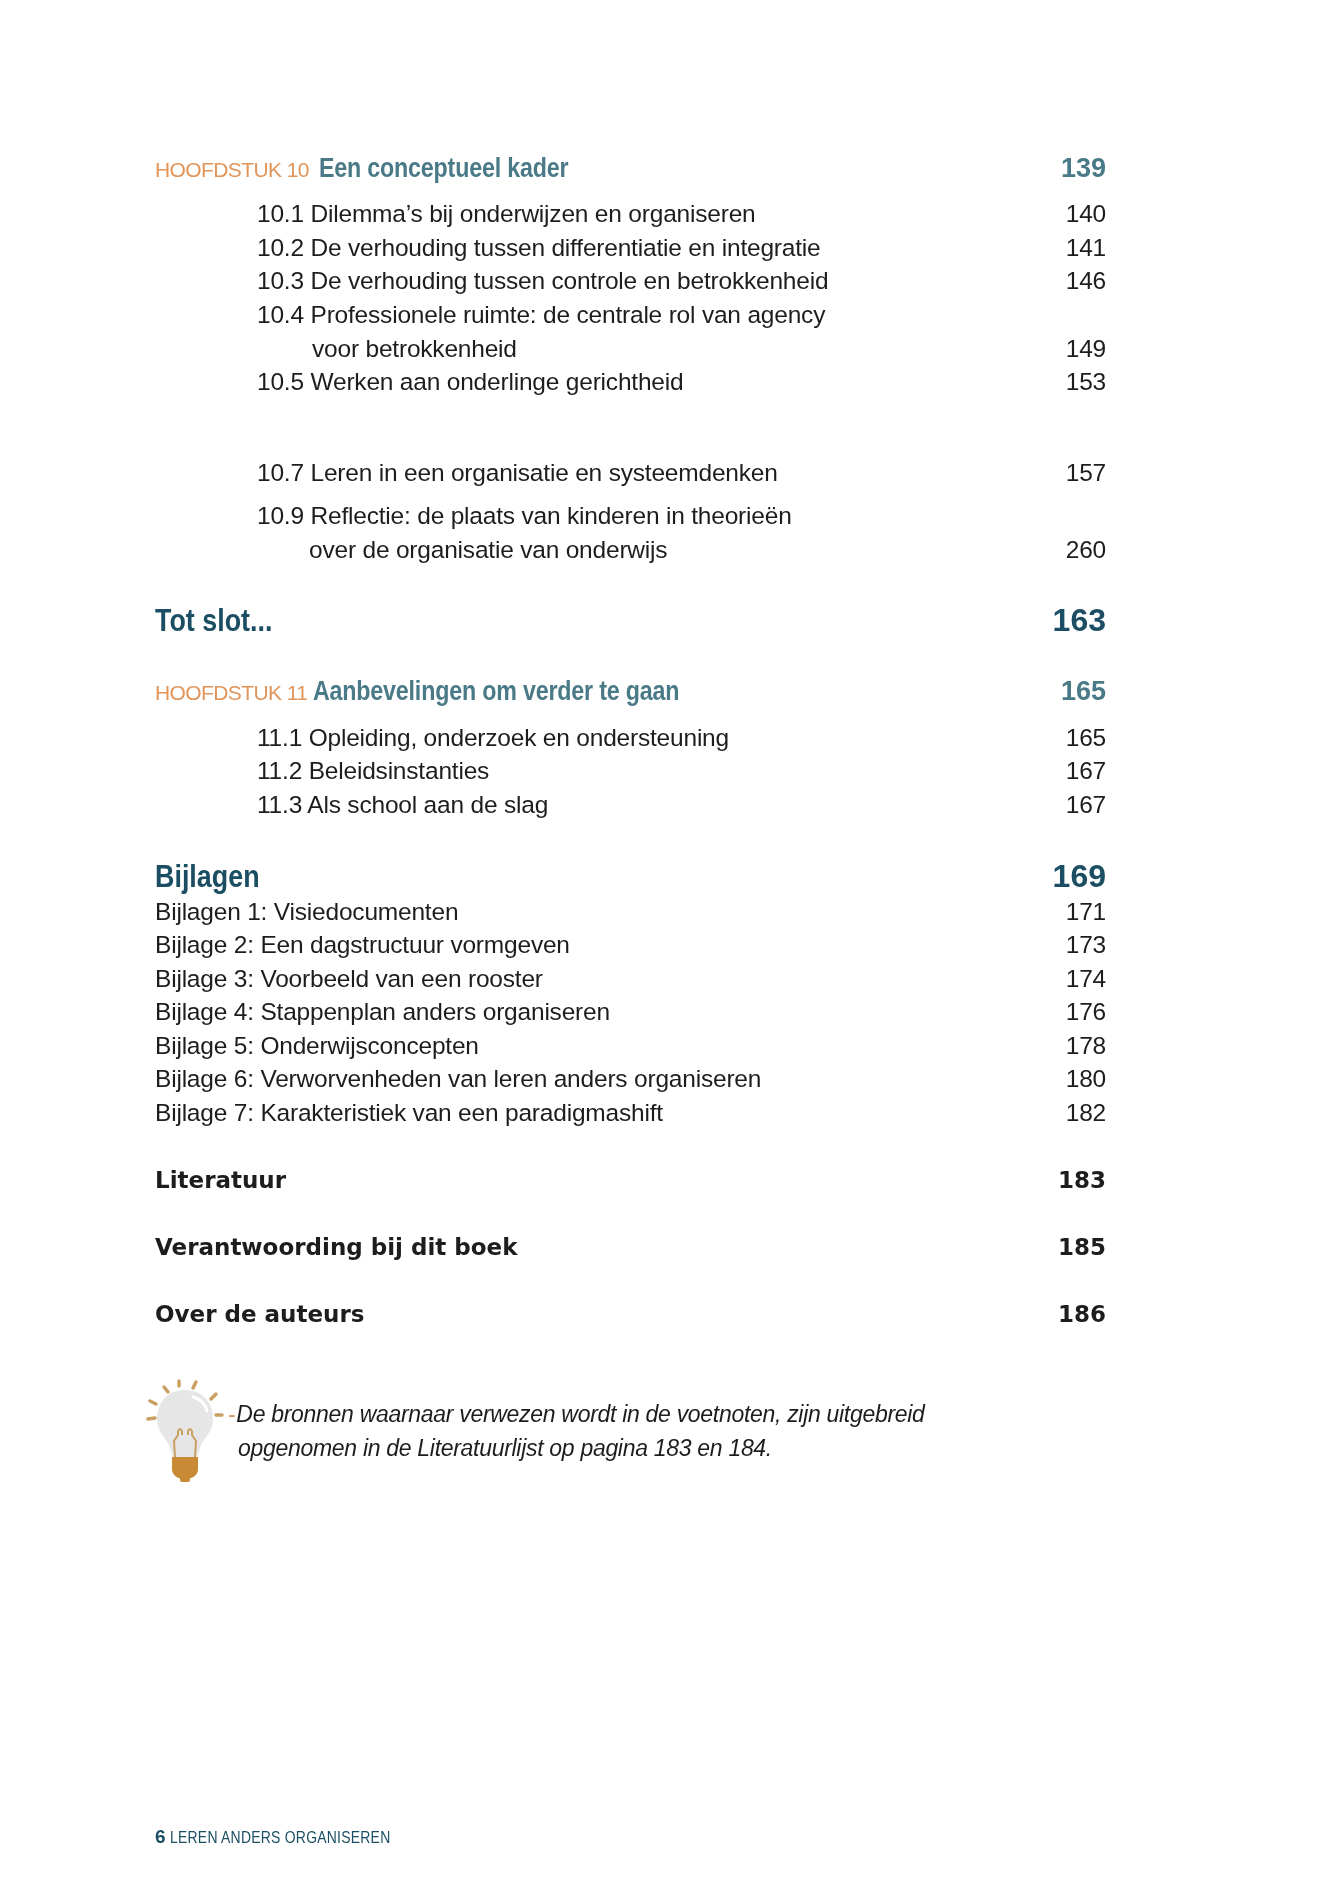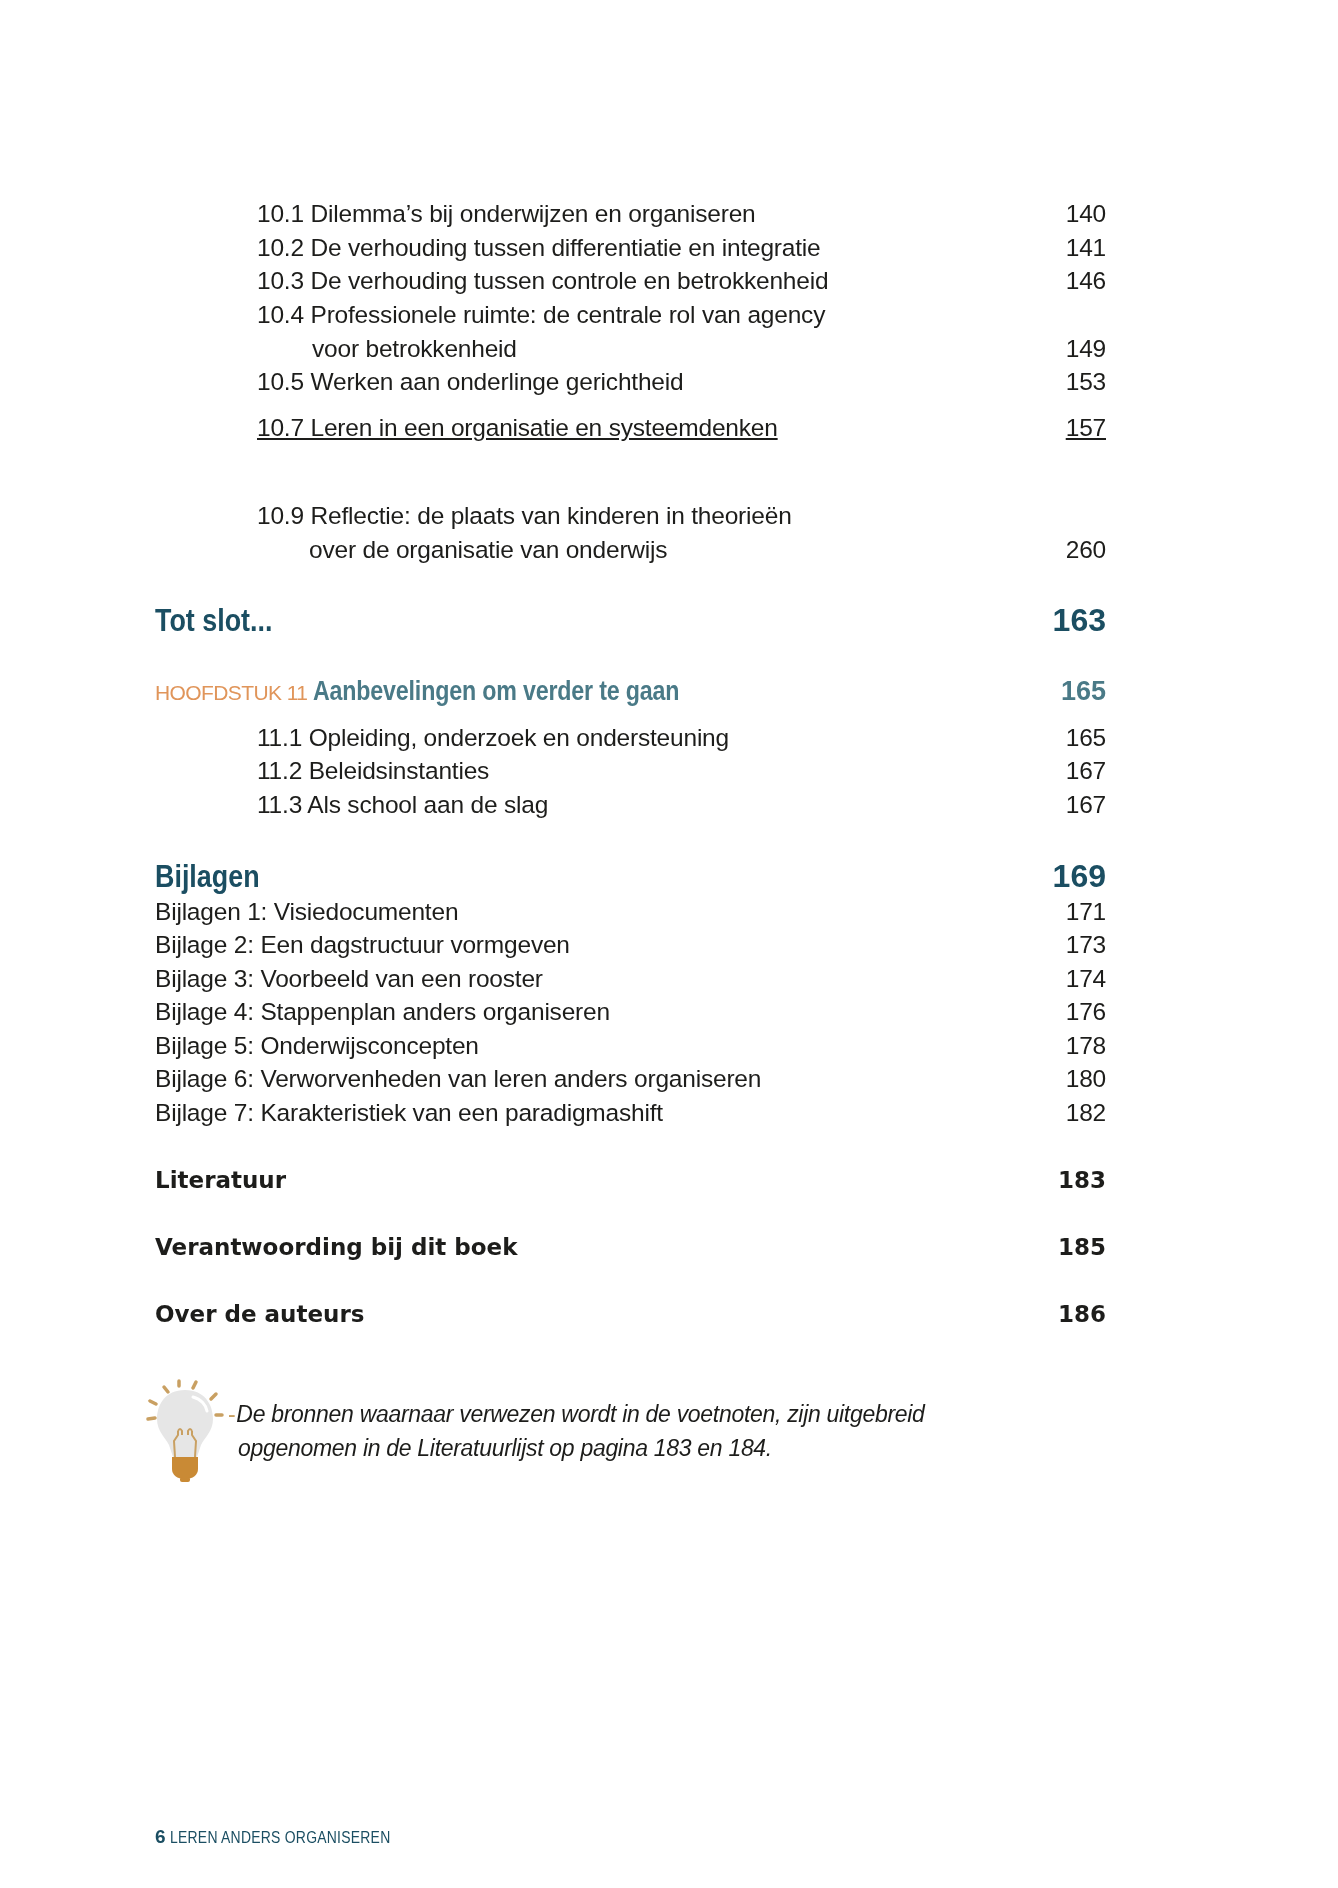--- a/index.html
+++ b/index.html
@@ -155,20 +155,26 @@
       transform: scaleX(0.82);
       transform-origin: left center;
       letter-spacing: 0.3px;
     }
   </style>
 </head>
 <body>
 
 <div class="page">
 
+  <div class="row chapter" style="top:152px;">
+    <span>
+      <span class="label">HOOFDSTUK 10</span><span class="title">Een conceptueel kader</span>
+    </span>
+    <span class="num">139</span>
+  </div>
 
   <div class="row sub" style="top:200px;">
     <span class="text">10.1 Dilemma’s bij onderwijzen en organiseren</span>
     <span class="num">140</span>
   </div>
   <div class="row sub" style="top:234px;">
     <span class="text">10.2 De verhouding tussen differentiatie en integratie</span>
     <span class="num">141</span>
   </div>
   <div class="row sub" style="top:267px;">
@@ -180,21 +186,21 @@
     <span class="num"></span>
   </div>
   <div class="row sub" style="top:335px;">
     <span class="text cont">voor betrokkenheid</span>
     <span class="num">149</span>
   </div>
   <div class="row sub" style="top:368px;">
     <span class="text">10.5 Werken aan onderlinge gerichtheid</span>
     <span class="num">153</span>
   </div>
-  <div class="row sub" style="top:414px;text-decoration:underline;">
+  <div class="row sub" style="top:459px;">
     <span class="text">10.7 Leren in een organisatie en systeemdenken</span>
     <span class="num">157</span>
   </div>
   <div class="row sub" style="top:502px;">
     <span class="text">10.9 Reflectie: de plaats van kinderen in theorieën</span>
     <span class="num"></span>
   </div>
   <div class="row sub" style="top:536px;">
     <span class="text cont" style="padding-left:154px;">over de organisatie van onderwijs</span>
     <span class="num">260</span>

